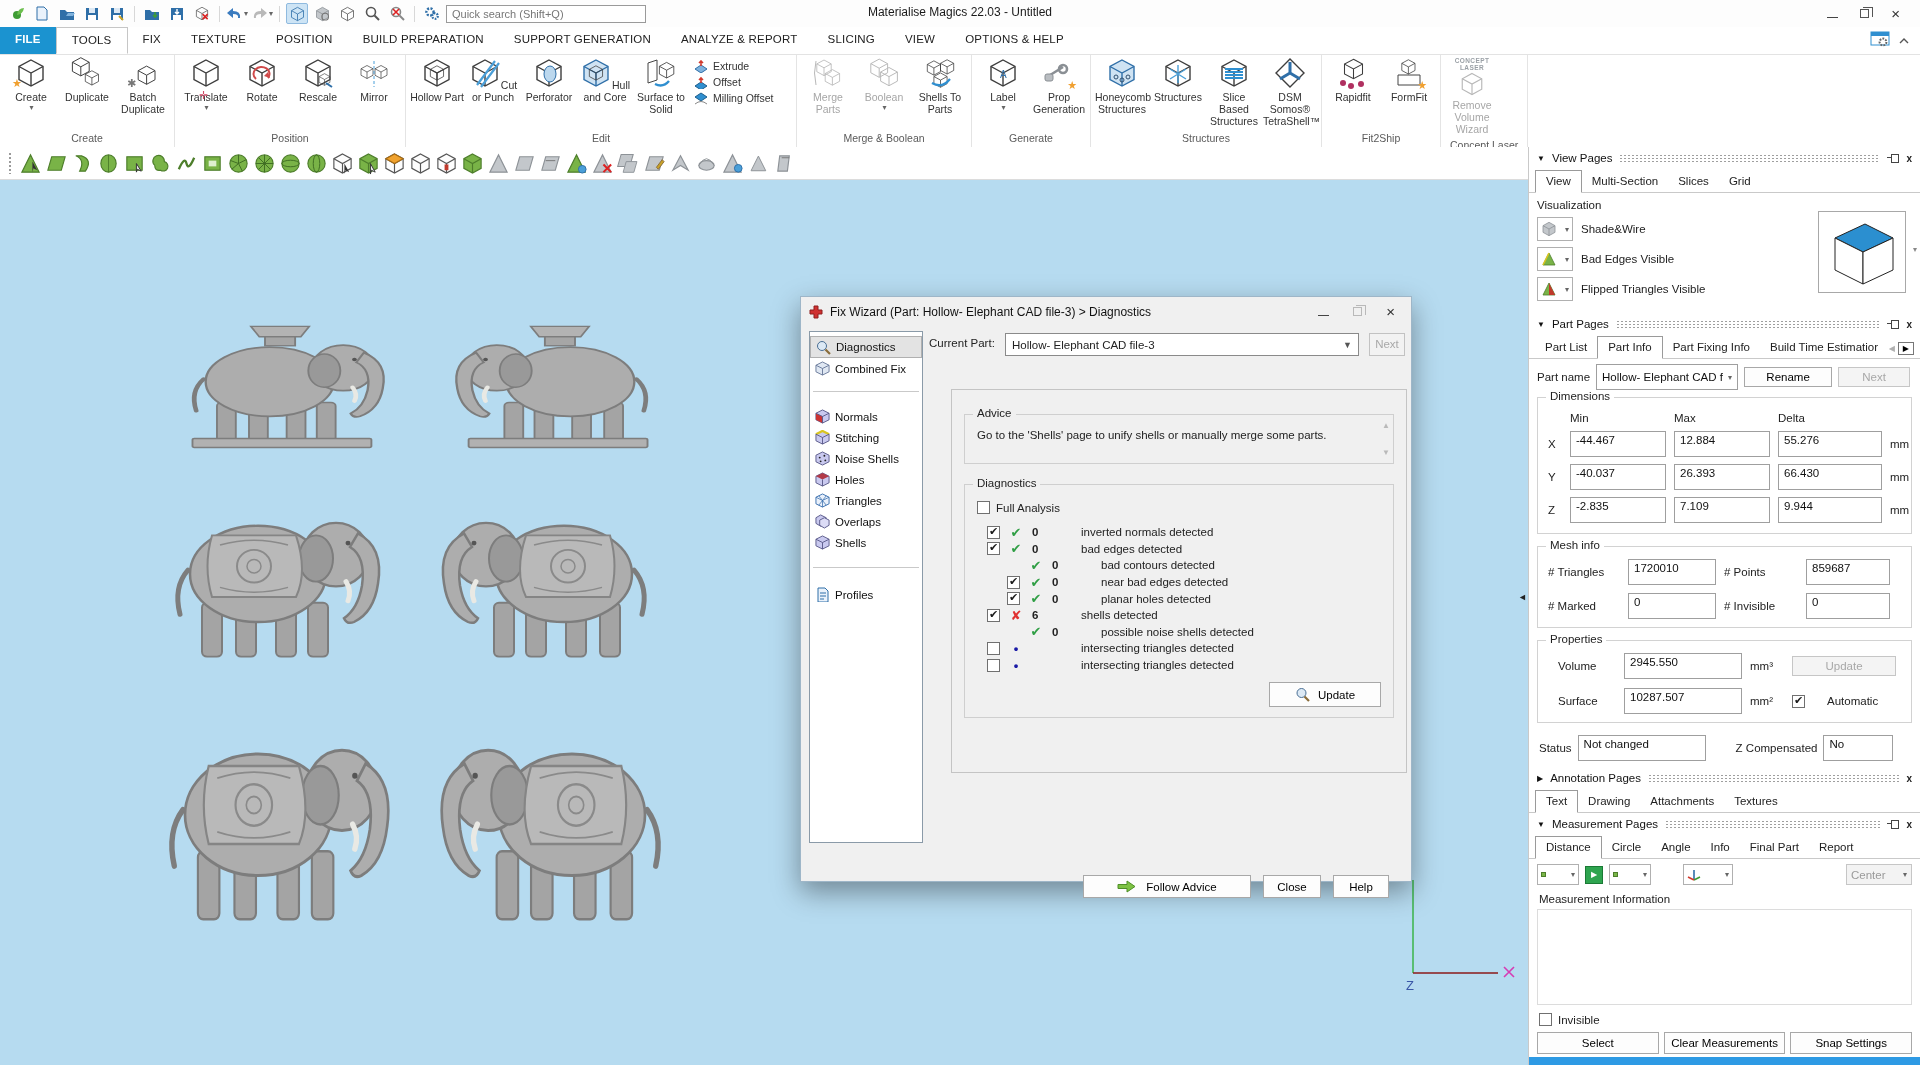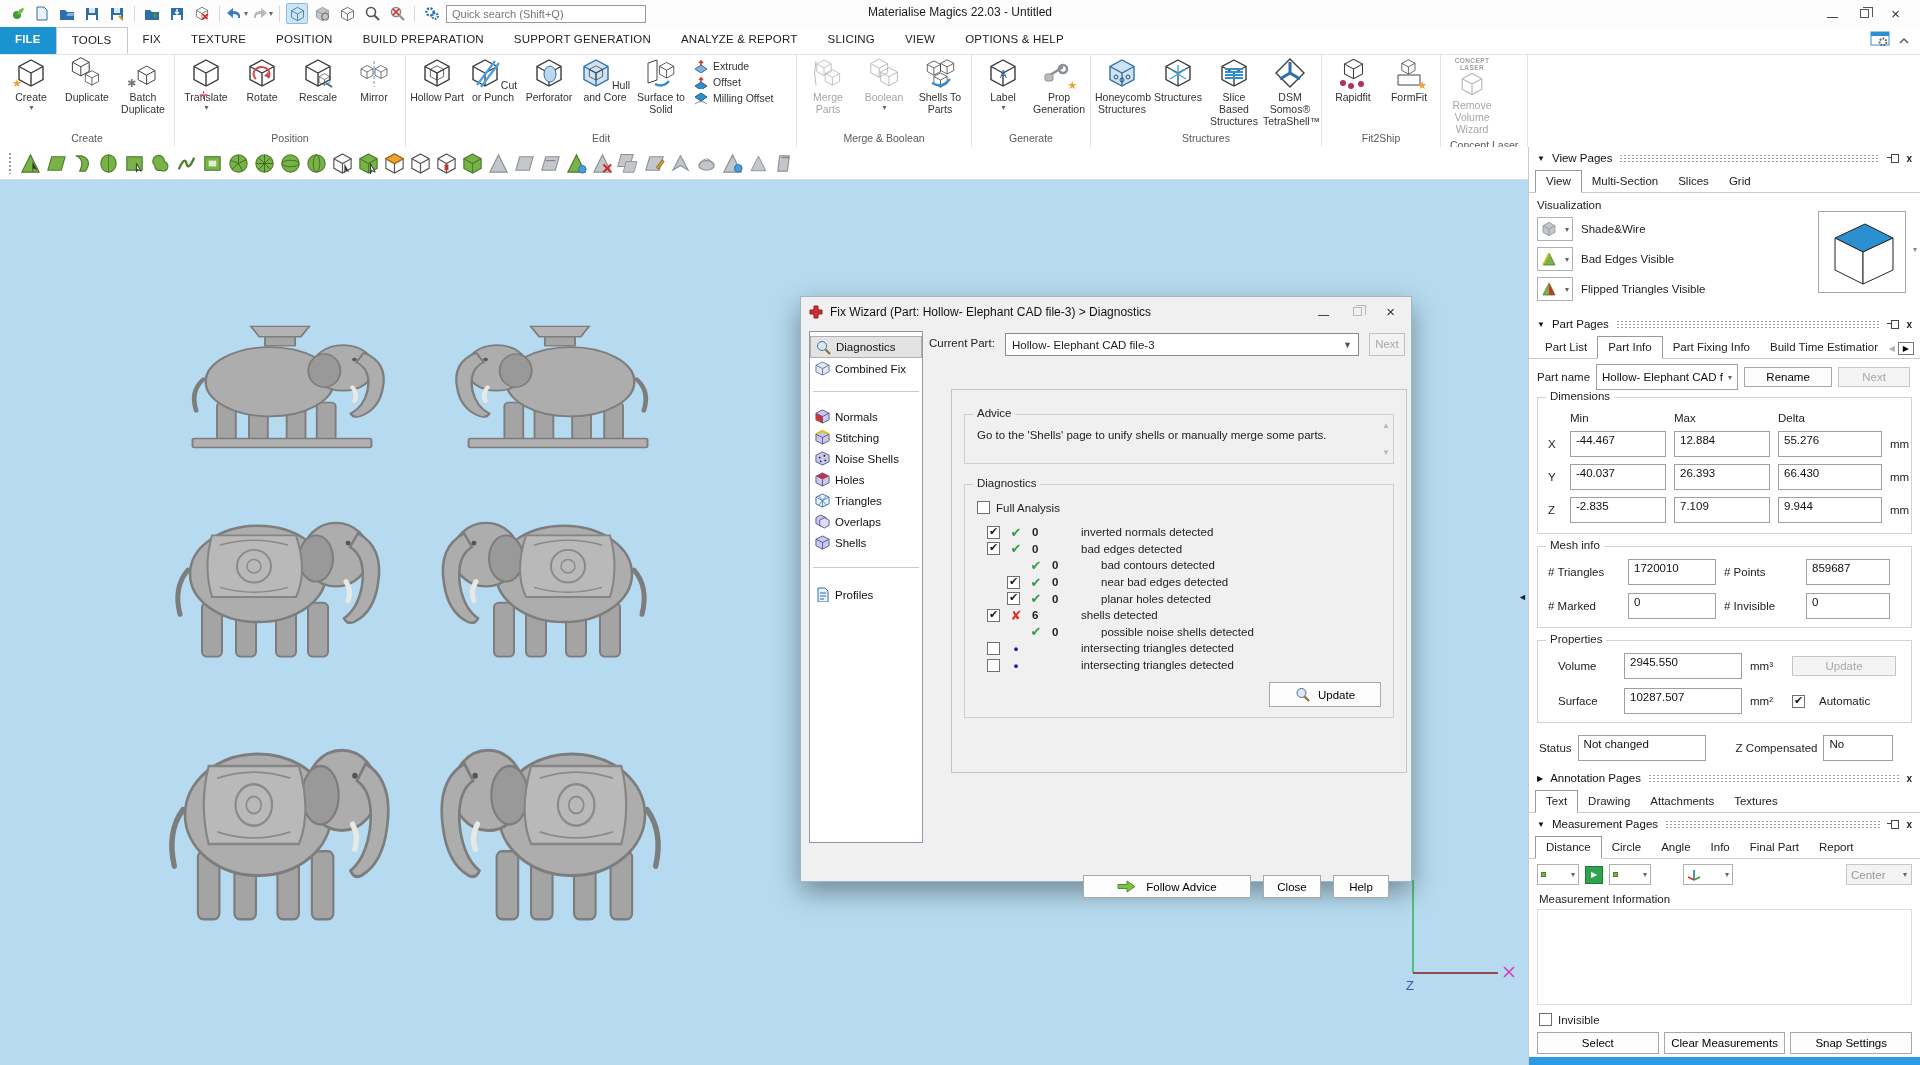--- a/index.html
+++ b/index.html
@@ -996,21 +996,21 @@
     <div class="wbox">
       <span class="glabel">Properties</span>
       <div class="pgrid">
         <span>Volume</span>
         <span class="field">2945.550</span>
         <span>mm³</span>
         <button class="btn dim" style="padding:3px 2px">Update</button>
         <span>Surface</span>
         <span class="field">10287.507</span>
         <span>mm²</span>
-        <span style="display:flex;align-items:center;gap:14px">
+        <span style="display:flex;align-items:center;gap:22px">
             <span class="cb cb-checked"></span>
             <span>Automatic</span>
           </span>
       </div>
     </div>
     <div class="statusrow">
       <span>Status</span>
       <span class="field" style="width:128px">Not changed</span>
       <span style="margin-left:24px">Z Compensated</span>
       <span class="field" style="width:70px">No</span>

